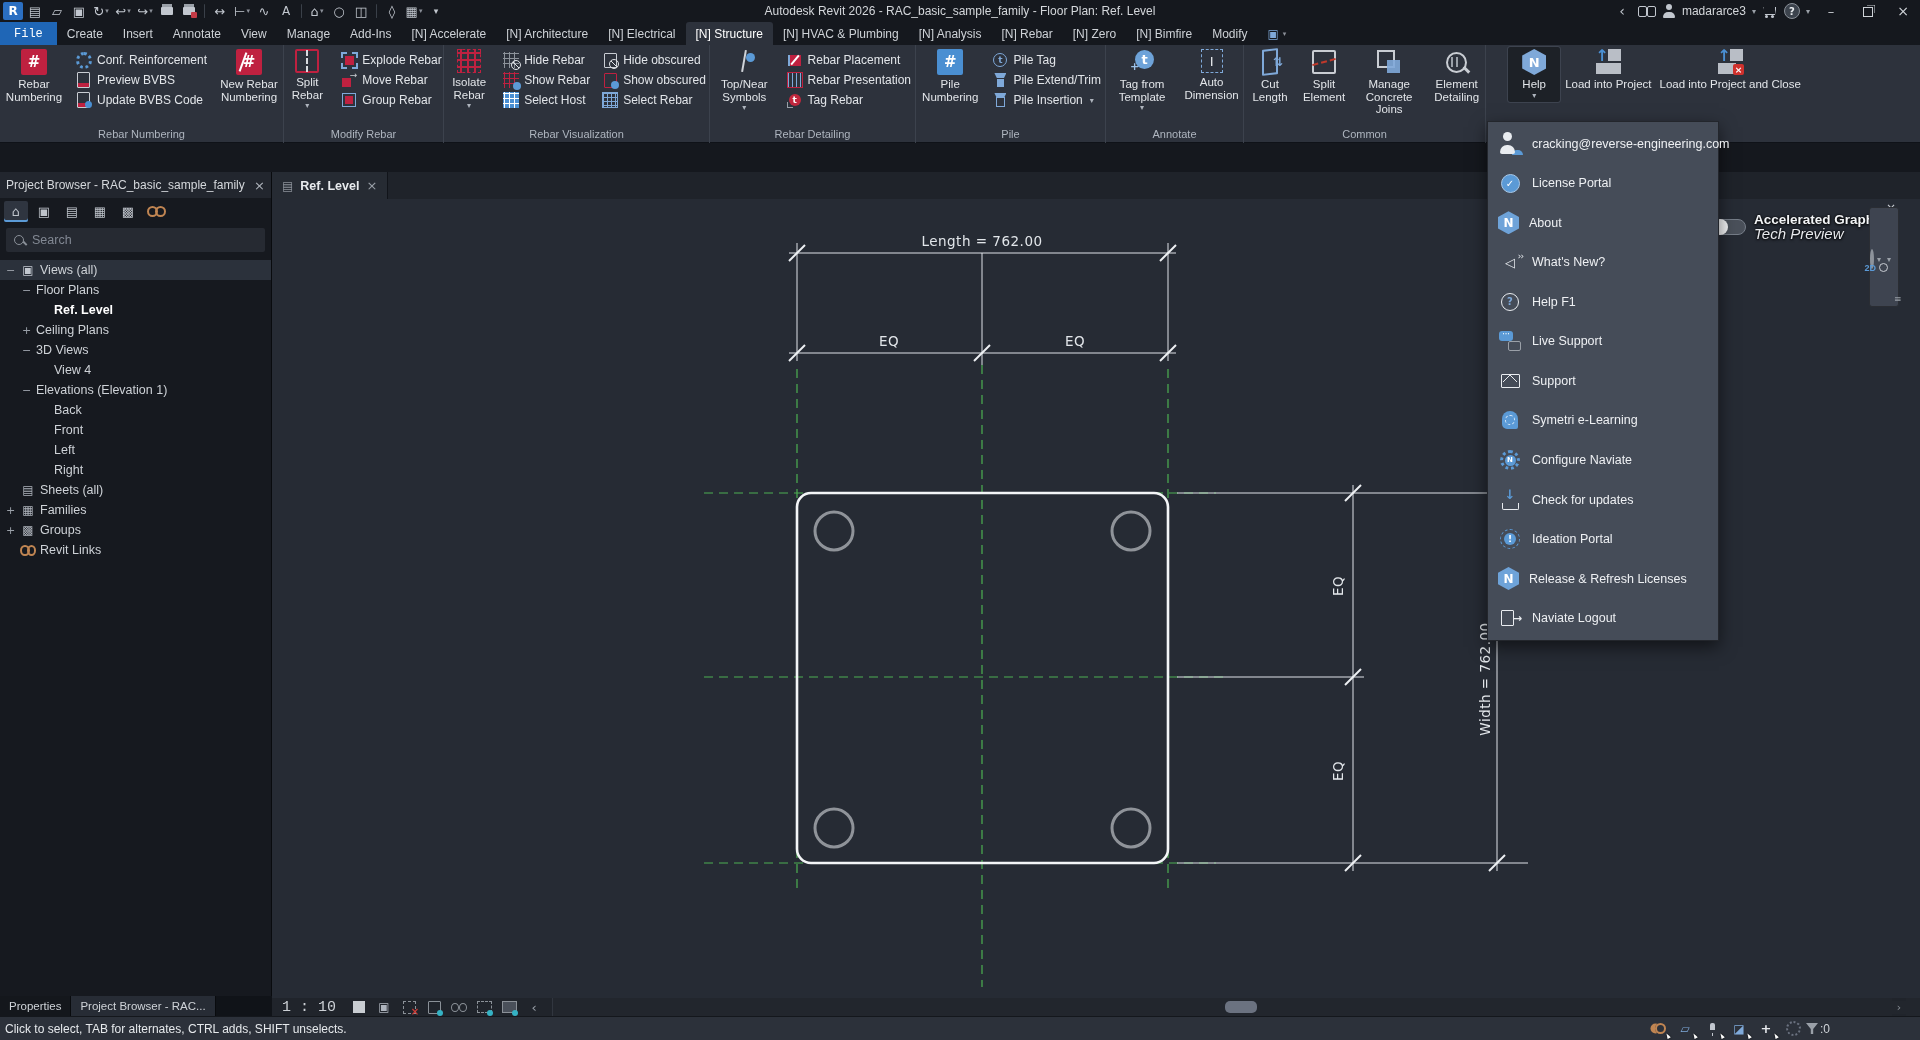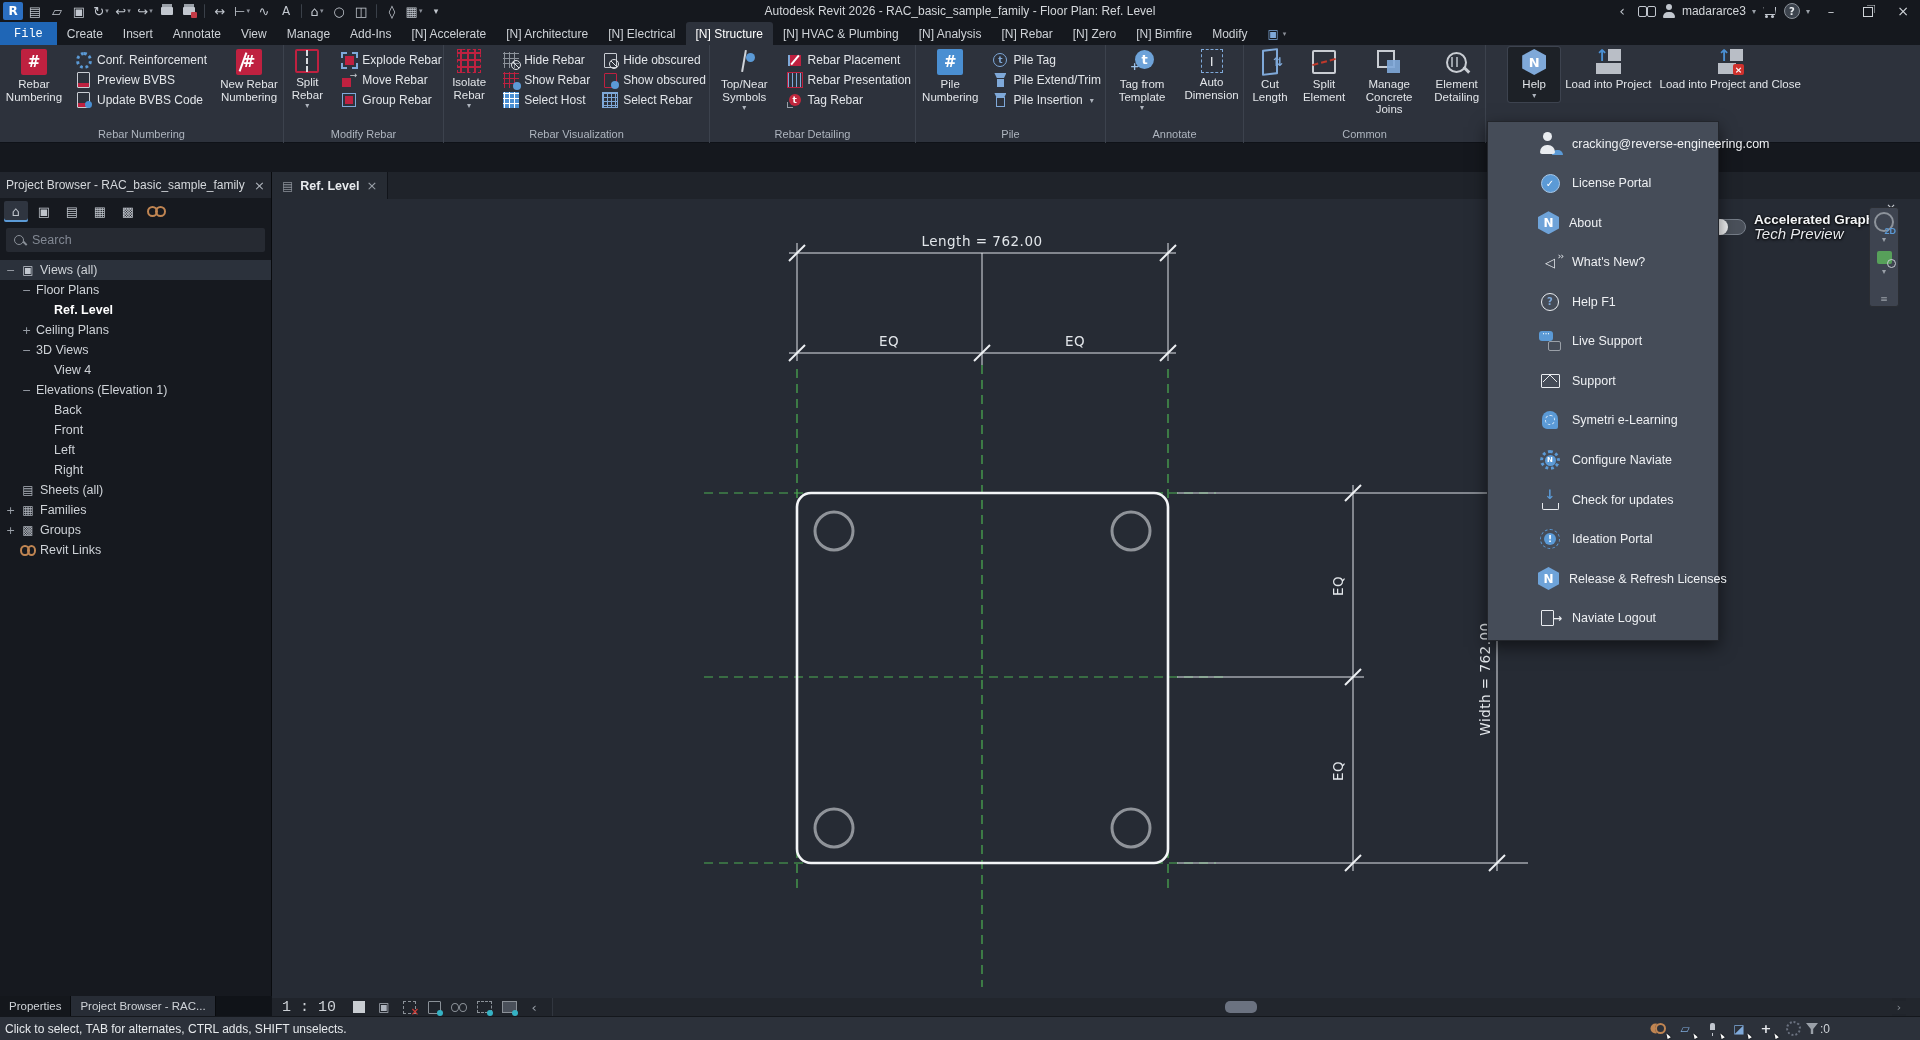--- a/index.html
+++ b/index.html
@@ -148,21 +148,21 @@
   [data-icon="rebar-presentation-icon"] { width:14px; height:14px; border:1.5px solid #bf2140; background:repeating-linear-gradient(90deg,#7fa9d9 0 1.5px,transparent 1.5px 4px); }
   [data-icon="tag-rebar-icon"]::before { content:"t"; width:12px; height:12px; border-radius:50%; background:#c1273d; color:#fff; font-size:9px; font-weight:bold; display:flex; align-items:center; justify-content:center; }
   [data-icon="tag-rebar-icon"]::after { content:""; position:absolute; left:0; bottom:0; width:5px; height:5px; border-left:1.5px solid #9aa0a8; border-bottom:1.5px solid #9aa0a8; }
   [data-icon="pile-tag-icon"]::before { content:"t"; width:12px; height:12px; border-radius:50%; border:1.5px solid #7fa9d9; color:#7fa9d9; font-size:9px; font-weight:bold; display:flex; align-items:center; justify-content:center; }
   [data-icon="pile-extend-icon"]::before, [data-icon="pile-insertion-icon"]::before { content:""; position:absolute; top:1px; width:12px; height:5px; background:#7fa9d9; clip-path:polygon(0 0,100% 0,80% 100%,20% 100%); }
   [data-icon="pile-extend-icon"]::after { content:""; position:absolute; bottom:1px; width:7px; height:8px; background:#7fa9d9; }
   [data-icon="pile-insertion-icon"]::after { content:""; position:absolute; bottom:1px; width:7px; height:8px; border:1.5px solid #7fa9d9; }
 
   
   .helpmenu { position:absolute; left:1487px; top:121px; width:232px; height:520px; background:#454c58; border:1px solid #23262c; box-shadow:0 6px 16px rgba(0,0,0,.55); z-index:60; display:flex; flex-direction:column; padding:2px 0; }
-  .mitem { flex:1; display:flex; align-items:center; gap:10px; padding:0 10px; cursor:default;margin-left:40px; }
+  .mitem { flex:1; display:flex; align-items:center; gap:10px; padding:0 10px; cursor:default; }
   .mlabel { font-size:12.5px; color:#eef0f3; white-space:nowrap; }
   .icm { width:24px; height:24px; }
   [data-icon="account-icon"]::before { content:""; position:absolute; top:0; left:5px; width:9px; height:9px; border-radius:50%; background:#e9ecf0; }
   [data-icon="account-icon"]::after { content:""; position:absolute; bottom:2px; left:2px; width:15px; height:9px; border-radius:7px 7px 2px 2px; background:#e9ecf0; box-shadow:10px 3px 0 -2px #5b9ad6; }
   [data-icon="license-icon"]::before { content:"✓"; width:17px; height:17px; border-radius:50%; background:#5b9ad6; color:#fff; font-size:10px; font-weight:bold; display:flex; align-items:center; justify-content:center; border:1.5px solid #a8c8e8; }
   [data-icon="about-icon"], [data-icon="release-licenses-icon"] { width:21px; height:23px; clip-path:polygon(50% 0,100% 25%,100% 75%,50% 100%,0 75%,0 25%); background:#6ea3d9; }
   [data-icon="about-icon"]::before, [data-icon="release-licenses-icon"]::before { content:"N"; color:#fff; font-weight:bold; font-size:12px; }
   [data-icon="whatsnew-icon"]::before { content:"◁"; color:#e9ecf0; font-size:13px; }
   [data-icon="whatsnew-icon"]::after { content:"››"; position:absolute; right:-1px; top:1px; color:#e9ecf0; font-size:9px; letter-spacing:-1px; }
   [data-icon="helpf1-icon"]::before { content:"?"; width:16px; height:16px; border-radius:50%; border:1.5px solid #e9ecf0; color:#7fa9d9; font-size:10px; font-weight:bold; display:flex; align-items:center; justify-content:center; }
@@ -230,21 +230,21 @@
   .dsvg text { fill:#e2e6ea; font-size:13.5px; font-family:"DejaVu Sans",sans-serif; letter-spacing:.5px; }
 
   .agtoggle { position:absolute; left:1440px; top:14px; display:flex; align-items:center; gap:8px; z-index:5; }
   .switch { width:34px; height:16px; border-radius:8px; background:#4a505a; border:1px solid #767d88; position:relative; }
   .knob { position:absolute; left:-1px; top:-1px; width:16px; height:16px; border-radius:50%; background:#f3f4f6; }
   .ag1 { font-size:13.5px; font-weight:bold; color:#f2f4f6; text-shadow:0 1px 3px #000, 0 0 2px #000; line-height:14px; }
   .ag2 { font-size:15px; font-style:italic; color:#e8eaee; text-shadow:0 1px 3px #000, 0 0 2px #000; line-height:14px; }
 
   .cclose { position:absolute; left:1614px; top:2px; color:#c8ccd1; font-size:12px; font-family:"DejaVu Sans",sans-serif; z-index:6; }
   .cclose::before { content:"×"; }
-  .navbar { position:absolute; left:1597px; top:8px; width:30px; height:100px; background:#3e4450; border:1px solid #2a2d33; border-radius:3px; z-index:6; display:flex; flex-direction:column; align-items:center; padding-top:4px; gap:3px; }
+  .navbar { position:absolute; left:1597px; top:8px; width:30px; height:100px; background:#3e4450; border:1px solid #2a2d33; border-radius:3px; z-index:6; display:flex; flex-direction:row; align-items:center; padding-top:4px; gap:3px; }
   .navwheel { position:relative; width:20px; height:20px; border:2px solid #8d939b; border-radius:50%; }
   .nav2d { position:absolute; right:-4px; bottom:-6px; color:#5b9ad6; font-size:9px; font-weight:bold; }
   .navcaret { color:#9aa0a8; font-size:8px; font-family:"DejaVu Sans",sans-serif; }
   .navcaret::before { content:"▾"; }
   .navzoom { position:relative; width:15px; height:13px; background:#57a05a; border-radius:2px; margin-top:4px; }
   .navzoom::after { content:""; position:absolute; right:-4px; bottom:-4px; width:7px; height:7px; border:1.5px solid #c9cdd3; border-radius:50%; }
   .navmenu { margin-top:auto; margin-bottom:2px; color:#9aa0a8; font-size:9px; font-family:"DejaVu Sans",sans-serif; }
   .navmenu::before { content:"≡"; }
 
   .bbar { position:relative; height:18px; display:flex; align-items:center; background:#20242b; }

